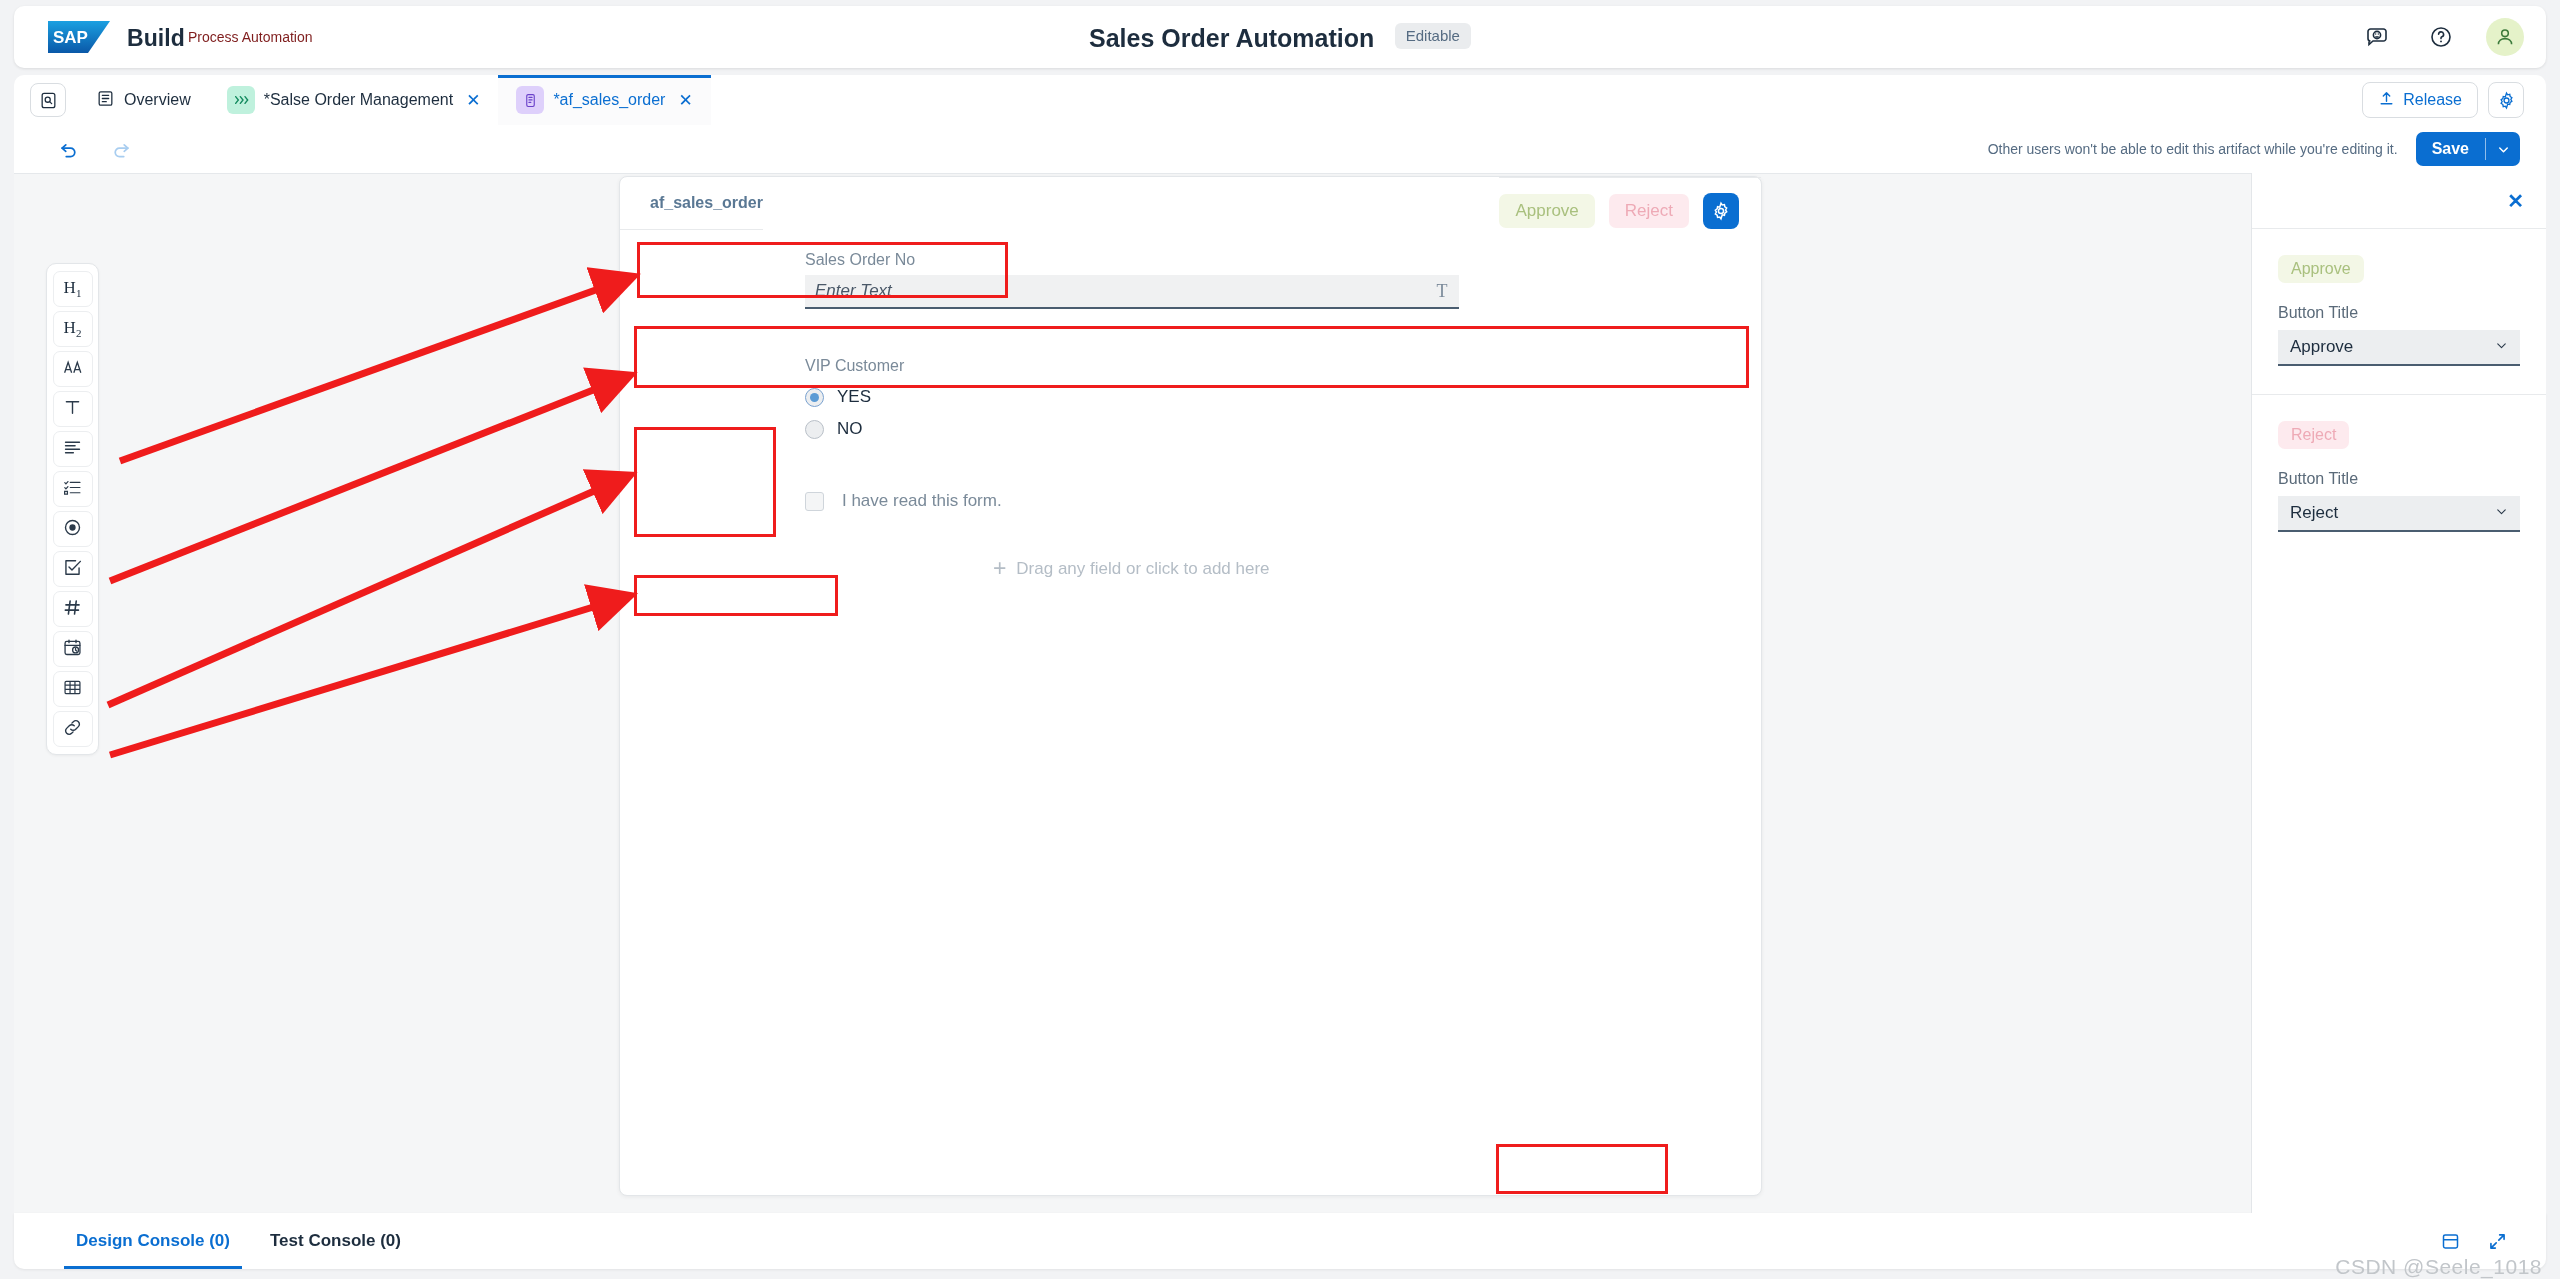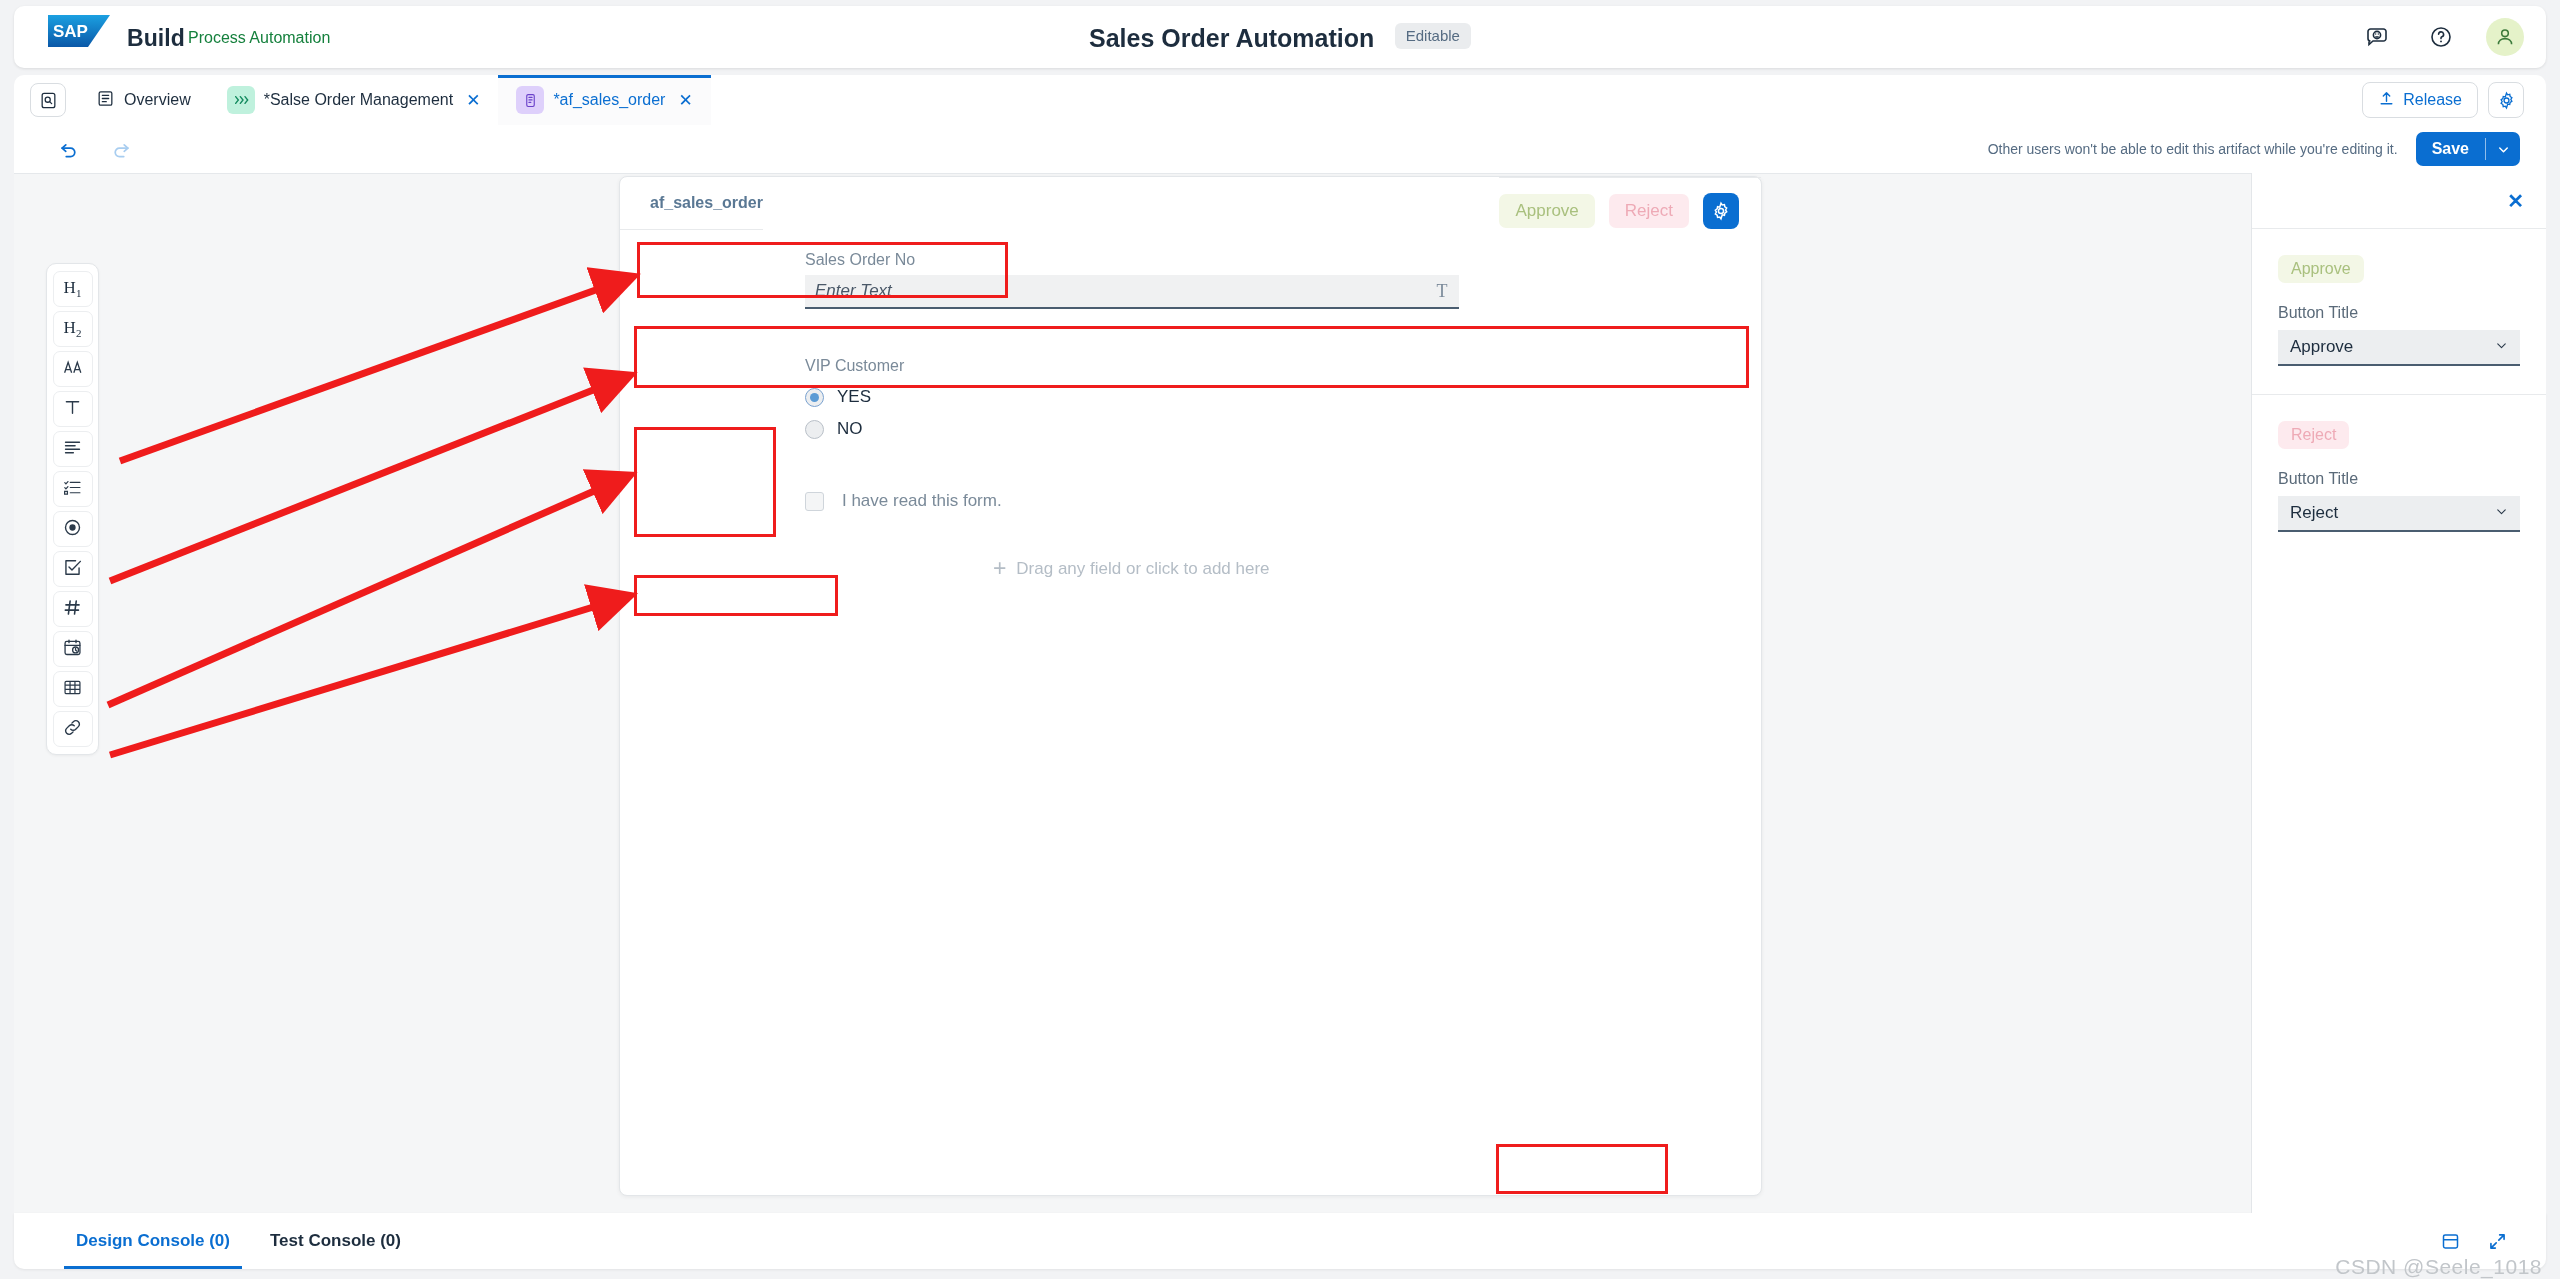--- a/index.html
+++ b/index.html
@@ -19,32 +19,32 @@
     background: #f2f3f5;
   }
   .shell-bar-inner {
     position: absolute; left: 14px; top: 6px;
     width: 2532px; height: 62px;
     background: #ffffff;
     border-radius: 10px;
     box-shadow: 0 1px 3px rgba(0,0,0,0.10);
   }
   .sap-logo {
-    position: absolute; left: 34px; top: 9px;
+    position: absolute; left: 34px; top: 15px;
     width: 62px; height: 24px;
   }
   .sap-logo svg { display: block; }
   .brand-build {
     position: absolute; left: 113px; top: 19px;
     font-size: 23px; font-weight: bold; color: #1d2d3e;
     letter-spacing: 0.1px;
   }
   .brand-sub {
     position: absolute; left: 174px; top: 23px;
-    font-size: 16px; color: #15803d; font-weight: normal;
+    font-size: 14px; color: #7f1d1d; font-weight: normal;
   }
   .shell-title {
     position: absolute; left: 0; top: 18px; width: 2532px;
     text-align: center;
     pointer-events: none;
   }
   .shell-title-text {
     font-size: 25px; font-weight: bold; color: #1d2d3e;
     vertical-align: middle;
   }

